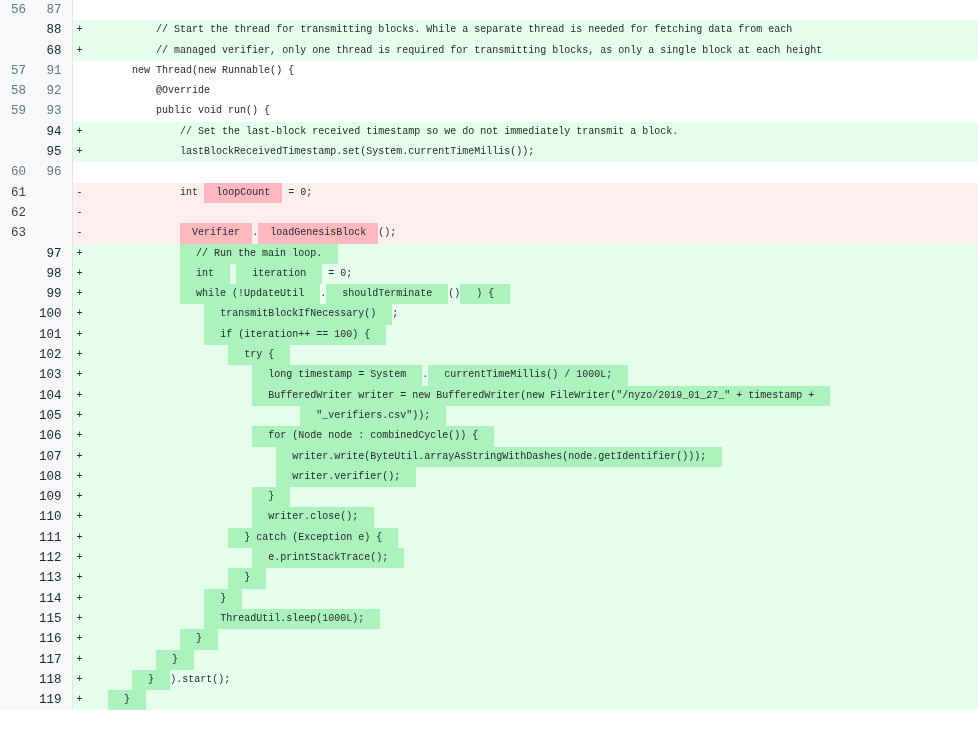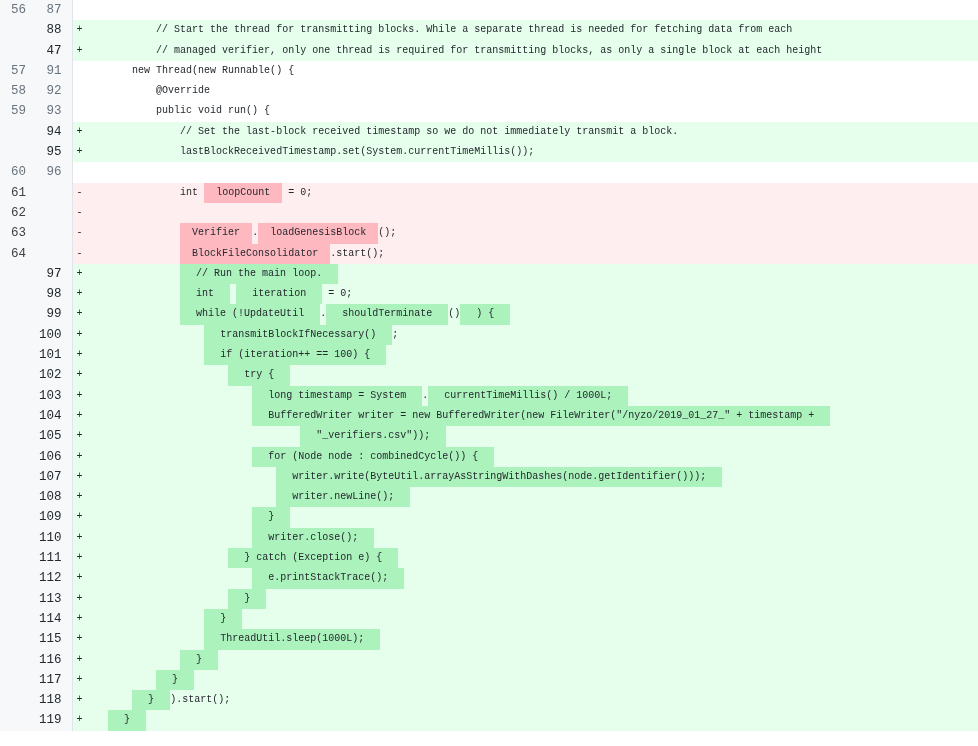--- a/index.html
+++ b/index.html
@@ -89,21 +89,21 @@
         <td class="lnum new">87</td>
         <td class="code"><span class="marker"> </span><span></span></td>
       </tr>
       <tr class="diff-row add">
         <td class="lnum old"></td>
         <td class="lnum new">88</td>
         <td class="code"><span class="marker">+</span><span>            // Start the thread for transmitting blocks. While a separate thread is needed for fetching data from each</span></td>
       </tr>
       <tr class="diff-row add">
         <td class="lnum old"></td>
-        <td class="lnum new">47</td>
+        <td class="lnum new">68</td>
         <td class="code"><span class="marker">+</span><span>            // managed verifier, only one thread is required for transmitting blocks, as only a single block at each height</span></td>
       </tr>
       <tr class="diff-row ctx">
         <td class="lnum old">57</td>
         <td class="lnum new">91</td>
         <td class="code"><span class="marker"> </span><span>        new Thread(new Runnable() {</span></td>
       </tr>
       <tr class="diff-row ctx">
         <td class="lnum old">58</td>
         <td class="lnum new">92</td>
@@ -137,25 +137,20 @@
       <tr class="diff-row del">
         <td class="lnum old">62</td>
         <td class="lnum new"></td>
         <td class="code"><span class="marker">-</span><span></span></td>
       </tr>
       <tr class="diff-row del">
         <td class="lnum old">63</td>
         <td class="lnum new"></td>
         <td class="code"><span class="marker">-</span><span>                </span><mark>Verifier</mark><span>.</span><mark>loadGenesisBlock</mark><span>();</span></td>
       </tr>
-      <tr class="diff-row del">
-        <td class="lnum old">64</td>
-        <td class="lnum new"></td>
-        <td class="code"><span class="marker">-</span><span>                </span><mark>BlockFileConsolidator</mark><span>.start();</span></td>
-      </tr>
       <tr class="diff-row add">
         <td class="lnum old"></td>
         <td class="lnum new">97</td>
         <td class="code"><span class="marker">+</span><span>                </span><mark>// Run the main loop.</mark></td>
       </tr>
       <tr class="diff-row add">
         <td class="lnum old"></td>
         <td class="lnum new">98</td>
         <td class="code"><span class="marker">+</span><span>                </span><mark>int</mark><span> </span><mark>iteration</mark><span> = 0;</span></td>
       </tr>
@@ -200,21 +195,21 @@
         <td class="code"><span class="marker">+</span><span>                            </span><mark>for (Node node : combinedCycle()) {</mark></td>
       </tr>
       <tr class="diff-row add">
         <td class="lnum old"></td>
         <td class="lnum new">107</td>
         <td class="code"><span class="marker">+</span><span>                                </span><mark>writer.write(ByteUtil.arrayAsStringWithDashes(node.getIdentifier()));</mark></td>
       </tr>
       <tr class="diff-row add">
         <td class="lnum old"></td>
         <td class="lnum new">108</td>
-        <td class="code"><span class="marker">+</span><span>                                </span><mark>writer.newLine();</mark></td>
+        <td class="code"><span class="marker">+</span><span>                                </span><mark>writer.verifier();</mark></td>
       </tr>
       <tr class="diff-row add">
         <td class="lnum old"></td>
         <td class="lnum new">109</td>
         <td class="code"><span class="marker">+</span><span>                            </span><mark>}</mark></td>
       </tr>
       <tr class="diff-row add">
         <td class="lnum old"></td>
         <td class="lnum new">110</td>
         <td class="code"><span class="marker">+</span><span>                            </span><mark>writer.close();</mark></td>

